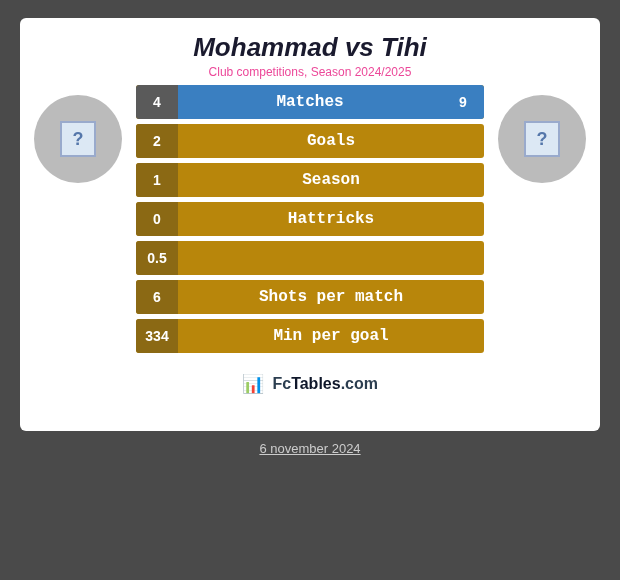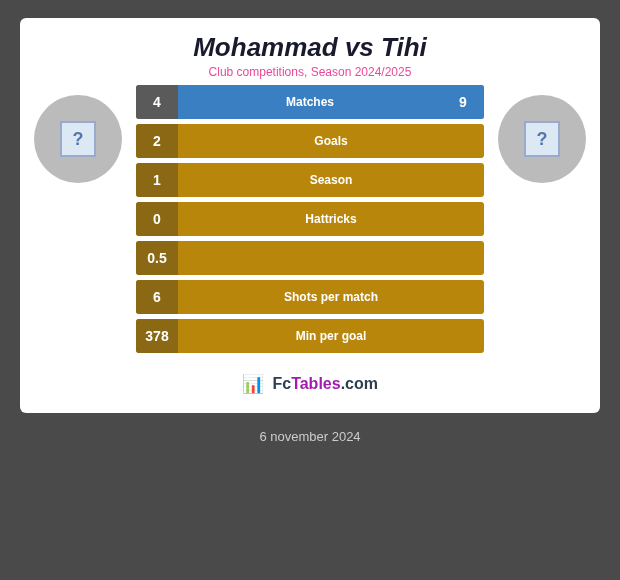--- a/index.html
+++ b/index.html
@@ -74,22 +74,23 @@
       flex-shrink: 0;
     }
 
     .stat-center {
       flex: 1;
       display: flex;
       align-items: center;
       justify-content: center;
       color: #fff;
       font-weight: bold;
-      font-size: 12px;
+      font-size: 16px;
       height: 100%;
+      font-family: Liberation Mono, monospace;
     }
 
     .stat-right-val {
       width: 42px;
       background: #3a7fc1;
       color: #fff;
       font-weight: bold;
       font-size: 14px;
       display: flex;
       align-items: center;
@@ -126,35 +127,36 @@
       color: #c0392b;
     }
 
     .logo-text {
       font-size: 16px;
       font-weight: bold;
       color: #2c3e50;
     }
 
     .logo-text span {
-      color: #a21caf;
+      color: #0f172a;
     }
 
     .date-text {
       color: #ccc;
       font-size: 13px;
-      margin-top: 16px;
+      margin-top: 10px;
       text-align: center;
+      text-decoration: underline;
     }
 
     .white-bg-section {
       background: #fff;
       width: 580px;
       border-radius: 6px;
-      padding: 14px 0 10px;
+      padding: 14px 0 28px;
       display: flex;
       flex-direction: column;
       align-items: center;
     }
 
     .players-and-stats {
       display: flex;
       flex-direction: row;
       align-items: flex-start;
       width: 100%;
@@ -233,21 +235,21 @@
         <div class="stat-row single">
           <div class="stat-left-val">0.5</div>
         </div>
 
         <div class="stat-row single">
           <div class="stat-left-val">6</div>
           <div class="stat-center">Shots per match</div>
         </div>
 
         <div class="stat-row single">
-          <div class="stat-left-val">378</div>
+          <div class="stat-left-val">334</div>
           <div class="stat-center">Min per goal</div>
         </div>
       </div>
 
       <div class="avatar-right">
         <div class="question-box">
           <span>?</span>
         </div>
       </div>
     </div>

